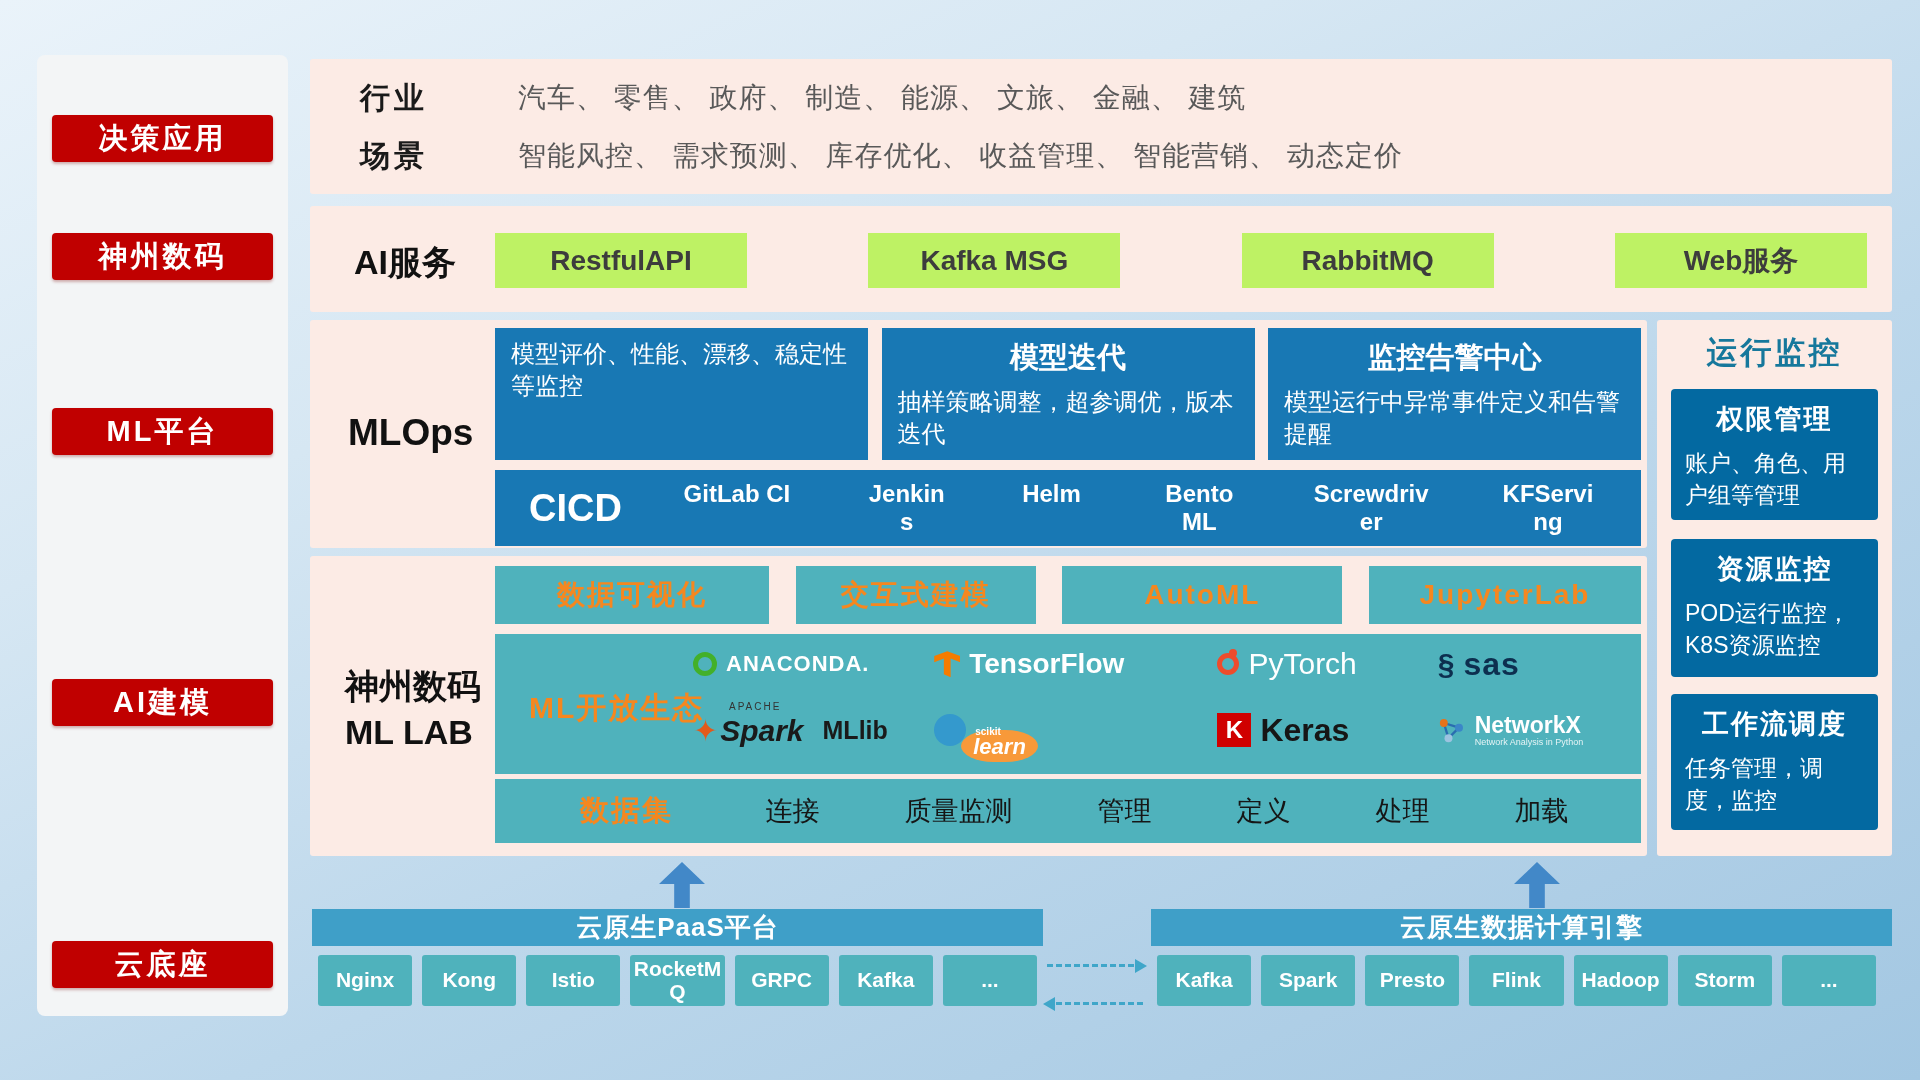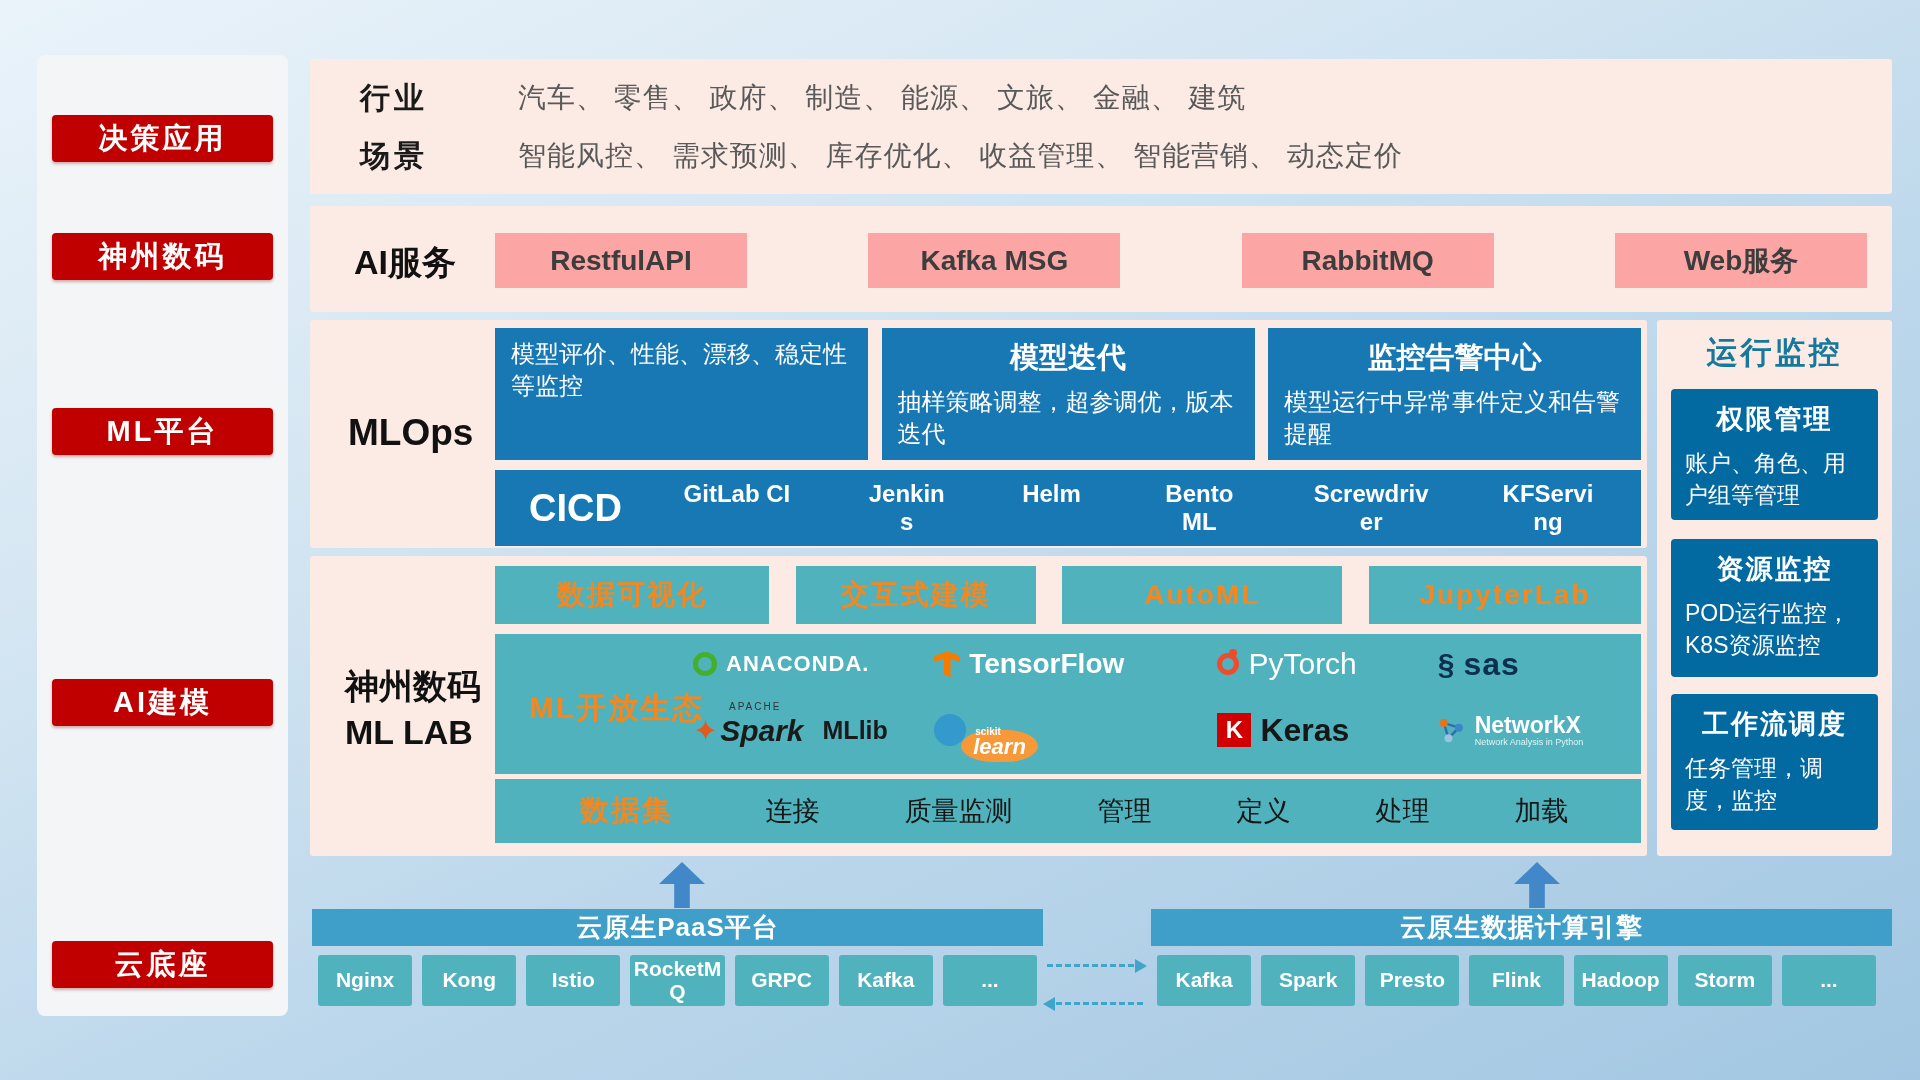--- a/index.html
+++ b/index.html
@@ -13,21 +13,21 @@
            border-radius:4px;letter-spacing:3px;box-shadow:0 2px 3px rgba(120,0,0,.3);}
   
   .band{position:absolute;background:#fcebe5;border-radius:3px;}
   .band-label{position:absolute;font-weight:bold;color:#111;}
   
   .ind-row{position:absolute;left:0;width:100%;height:42px;display:flex;align-items:center;}
   .ind-label{position:absolute;left:50px;font-weight:bold;font-size:30px;color:#1a1a1a;letter-spacing:4px;}
   .ind-text{position:absolute;left:208px;font-size:28px;color:#595959;letter-spacing:1px;}
   
   .gray-row{position:absolute;left:185px;top:27px;width:1372px;display:flex;justify-content:space-between;}
-  .gray-btn{width:252px;height:55px;background:#fca5a5;color:#3d3d3d;font-weight:bold;font-size:28px;
+  .gray-btn{width:252px;height:55px;background:#bef264;color:#3d3d3d;font-weight:bold;font-size:28px;
             display:flex;align-items:center;justify-content:center;}
   
   .mlops-cards{position:absolute;left:185px;top:8px;width:1146px;display:flex;justify-content:space-between;}
   .blue-card{width:373px;height:132px;background:#1878b4;color:#fff;padding:10px 16px;box-sizing:border-box;}
   .blue-card-title{text-align:center;font-weight:bold;font-size:29px;margin-bottom:8px;}
   .blue-card-desc{font-size:24px;line-height:1.35;}
   .cicd-bar{position:absolute;left:185px;top:150px;width:1146px;height:76px;background:#1878b4;
             display:flex;align-items:center;color:#fff;}
   .cicd-label{font-size:38px;font-weight:bold;margin-left:34px;}
   .cicd-tools{flex:1;display:flex;justify-content:space-between;align-items:flex-start;margin-left:55px;padding-right:45px;}

